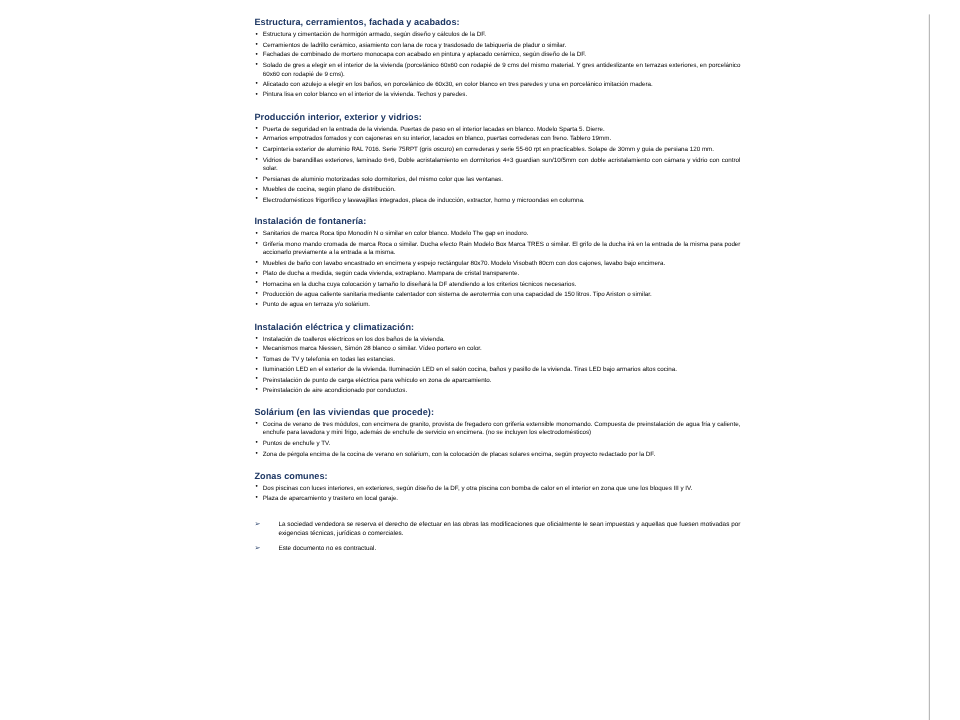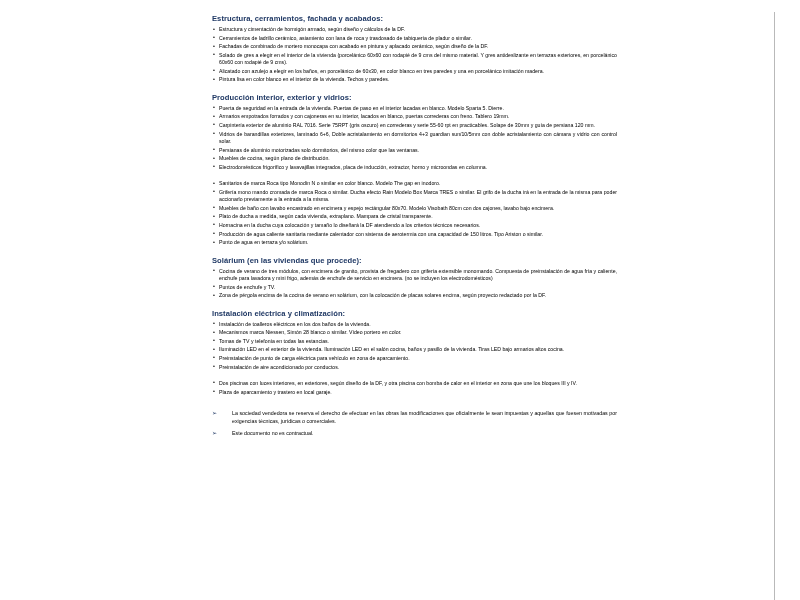--- a/index.html
+++ b/index.html
@@ -115,53 +115,55 @@
         <li>Armarios empotrados forrados y con cajoneras en su interior, lacados en blanco, puertas correderas con freno. Tablero 19mm.</li>
         <li>Carpintería exterior de aluminio RAL 7016. Serie 75RPT (gris oscuro) en correderas y serie 55-60 rpt en practicables. Solape de 30mm y guía de persiana 120 mm.</li>
         <li>Vidrios de barandillas exteriores, laminado 6+6, Doble acristalamiento en dormitorios 4+3 guardian sun/10/5mm con doble acristalamiento con cámara y vidrio con control solar.</li>
         <li>Persianas de aluminio motorizadas solo dormitorios, del mismo color que las ventanas.</li>
         <li>Muebles de cocina, según plano de distribución.</li>
         <li>Electrodomésticos frigorífico y lavavajillas integrados, placa de inducción, extractor, horno y microondas en columna.</li>
       </ul>
     </div>
 
     <div class="section-block">
+      <h2 class="section">Instalación de fontanería:</h2>
       <ul class="bullets">
         <li>Sanitarios de marca Roca tipo Monodín N o similar en color blanco. Modelo The gap en inodoro.</li>
         <li>Grifería mono mando cromada de marca Roca o similar. Ducha efecto Rain Modelo Box Marca TRES o similar. El grifo de la ducha irá en la entrada de la misma para poder accionarlo previamente a la entrada a la misma.</li>
         <li>Muebles de baño con lavabo encastrado en encimera y espejo rectángular 80x70. Modelo Visobath 80cm con dos cajones, lavabo bajo encimera.</li>
         <li>Plato de ducha a medida, según cada vivienda, extraplano. Mampara de cristal transparente.</li>
         <li>Hornacina en la ducha cuya colocación y tamaño lo diseñará la DF atendiendo a los criterios técnicos necesarios.</li>
         <li>Producción de agua caliente sanitaria mediante calentador con sistema de aerotermia con una capacidad de 150 litros. Tipo Ariston o similar.</li>
         <li>Punto de agua en terraza y/o solárium.</li>
-      </ul>
-    </div>
-
-    <div class="section-block">
-      <h2 class="section">Solárium (en las viviendas que procede):</h2>
-      <ul class="bullets">
-        <li>Cocina de verano de tres módulos, con encimera de granito, provista de fregadero con grifería extensible monomando. Compuesta de preinstalación de agua fría y caliente, enchufe para lavadora y mini frigo, además de enchufe de servicio en encimera. (no se incluyen los electrodomésticos)</li>
-        <li>Puntos de enchufe y TV.</li>
-        <li>Zona de pérgola encima de la cocina de verano en solárium, con la colocación de placas solares encima, según proyecto redactado por la DF.</li>
       </ul>
     </div>
 
     <div class="section-block">
       <h2 class="section">Instalación eléctrica y climatización:</h2>
       <ul class="bullets">
         <li>Instalación de toalleros eléctricos en los dos baños de la vivienda.</li>
         <li>Mecanismos marca Niessen, Simón 28 blanco o similar. Vídeo portero en color.</li>
         <li>Tomas de TV y telefonía en todas las estancias.</li>
         <li>Iluminación LED en el exterior de la vivienda. Iluminación LED en el salón cocina, baños y pasillo de la vivienda. Tiras LED bajo armarios altos cocina.</li>
         <li>Preinstalación de punto de carga eléctrica para vehículo en zona de aparcamiento.</li>
         <li>Preinstalación de aire acondicionado por conductos.</li>
       </ul>
     </div>
 
     <div class="section-block">
+      <h2 class="section">Solárium (en las viviendas que procede):</h2>
+      <ul class="bullets">
+        <li>Cocina de verano de tres módulos, con encimera de granito, provista de fregadero con grifería extensible monomando. Compuesta de preinstalación de agua fría y caliente, enchufe para lavadora y mini frigo, además de enchufe de servicio en encimera. (no se incluyen los electrodomésticos)</li>
+        <li>Puntos de enchufe y TV.</li>
+        <li>Zona de pérgola encima de la cocina de verano en solárium, con la colocación de placas solares encima, según proyecto redactado por la DF.</li>
+      </ul>
+    </div>
+
+    <div class="section-block">
+      <h2 class="section">Zonas comunes:</h2>
       <ul class="bullets">
         <li>Dos piscinas con luces interiores, en exteriores, según diseño de la DF, y otra piscina con bomba de calor en el interior en zona que une los bloques III y IV.</li>
         <li>Plaza de aparcamiento y trastero en local garaje.</li>
       </ul>
     </div>
 
     <div class="footer-notes">
       <div class="footer-note">
         <span class="arrow">➢</span>
         <span>La sociedad vendedora se reserva el derecho de efectuar en las obras las modificaciones que oficialmente le sean impuestas y aquellas que fuesen motivadas por exigencias técnicas, jurídicas o comerciales.</span>

